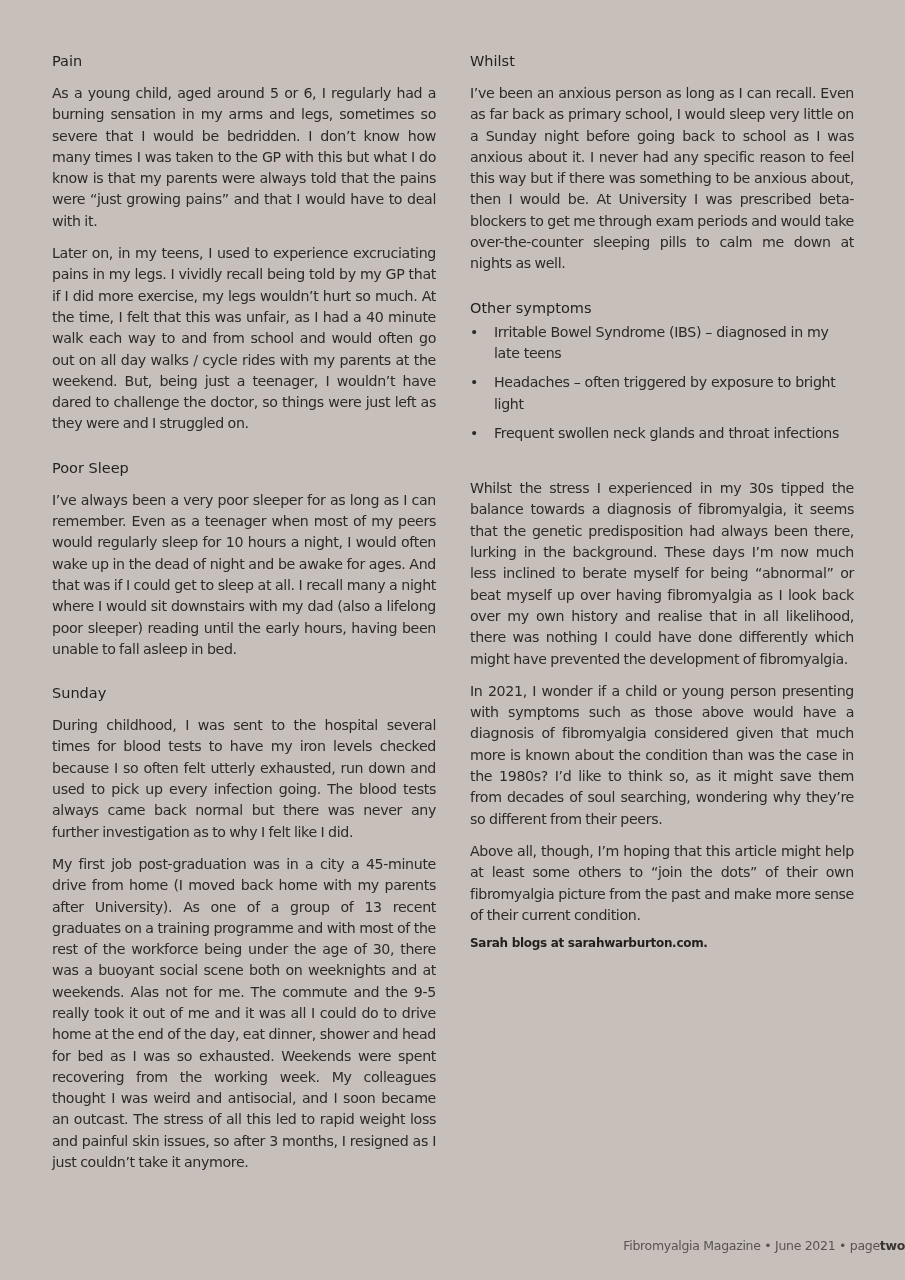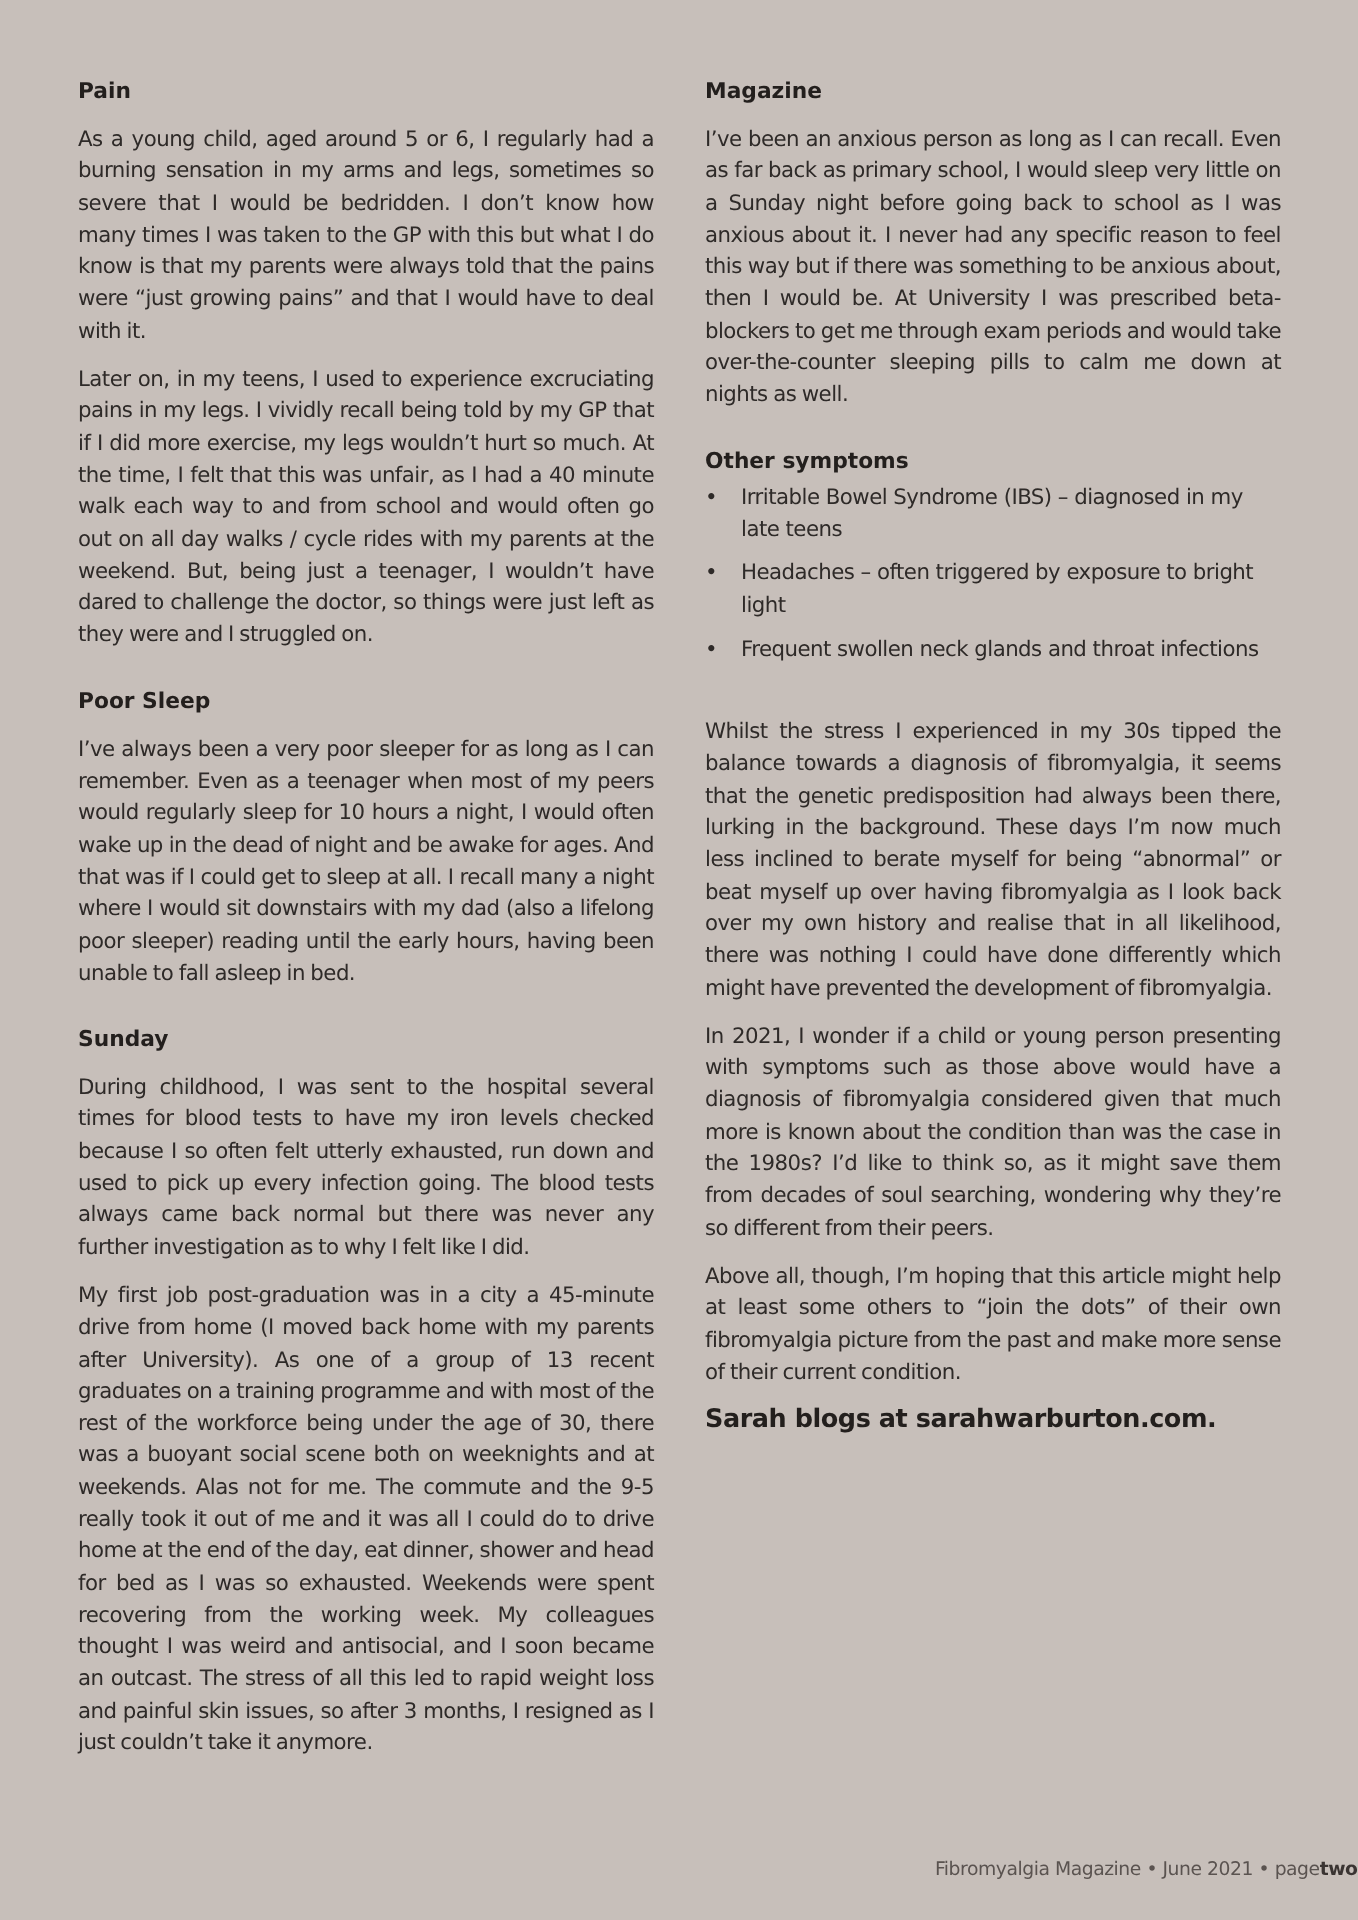--- a/index.html
+++ b/index.html
@@ -8,38 +8,38 @@
       background: #c7bfba;
       font-family: "DejaVu Sans", sans-serif;
       color: #2e2a28;
     }
     .page { position: relative; width: 905px; height: 1280px; }
     .col { position: absolute; top: 50px; width: 384px; }
     .col.left { left: 52px; }
     .col.right { left: 470px; }
     h3 {
       margin: 0 0 3px 0;
-      font-size: 14.5px; font-weight: bold; line-height: 22px;
+      font-size: 14.5px; font-weight: normal; line-height: 22px;
       color: #231f1d;
     }
     p {
       margin: 11px 0 10px 0;
       font-size: 14.2px; line-height: 21.3px;
       text-align: justify; letter-spacing: -0.35px;
       word-spacing: -0.5px;
     }
     .section { margin-bottom: 12px; }
     ul { list-style: none; margin: 2px 0 0 0; padding: 0; }
     li {
       position: relative; padding-left: 24px; margin-bottom: 8px;
       font-size: 14.2px; line-height: 21.3px; letter-spacing: -0.35px;
     }
     li .bullet { position: absolute; left: 0; top: 0; }
     .signoff {
-      font-size: 17px; font-weight: bold;
+      font-size: 12px; font-weight: bold;
       letter-spacing: -0.3px; color: #231f1d;
     }
     .footer {
       position: absolute; left: 0; width: 905px; top: 1238px;
       text-align: right; font-size: 12.5px; color: #5a5350;
       letter-spacing: -0.3px;
     }
     .footer .bold { font-weight: bold; color: #3a3432; }
   </style>
 </head>
@@ -59,21 +59,21 @@
     </div>
     <div class="section" style="margin-top:22px">
       <h3>Sunday</h3>
       <p>During childhood, I was sent to the hospital several times for blood tests to have my iron levels checked because I so often felt utterly exhausted, run down and used to pick up every infection going.  The blood tests always came back normal but there was never any further investigation as to why I felt like I did.</p>
       <p>My first job post-graduation was in a city a 45-minute drive from home (I moved back home with my parents after University).  As one of a group of 13 recent graduates on a training programme and with most of the rest of the workforce being under the age of 30, there was a buoyant social scene both on weeknights and at weekends.  Alas not for me.  The commute and the 9-5 really took it out of me and it was all I could do to drive home at the end of the day, eat dinner, shower and head for bed as I was so exhausted.  Weekends were spent recovering from the working week.  My colleagues thought I was weird and antisocial, and I soon became an outcast.  The stress of all this led to rapid weight loss and painful skin issues, so after 3 months, I resigned as I just couldn’t take it anymore.</p>
     </div>
   </div>
 
   <div class="col right">
     <div class="section">
-      <h3>Magazine</h3>
+      <h3>Whilst</h3>
       <p>I’ve been an anxious person as long as I can recall.  Even as far back as primary school, I would sleep very little on a Sunday night before going back to school as I was anxious about it.  I never had any specific reason to feel this way but if there was something to be anxious about, then I would be.  At University I was prescribed beta-blockers to get me through exam periods and would take over-the-counter sleeping pills to calm me down at nights as well.</p>
     </div>
     <div class="section" style="margin-top:22px">
       <h3>Other symptoms</h3>
       <ul>
         <li>
           <span class="bullet">•</span>
           <span>Irritable Bowel Syndrome (IBS) – diagnosed in my late teens</span>
         </li>
         <li>

